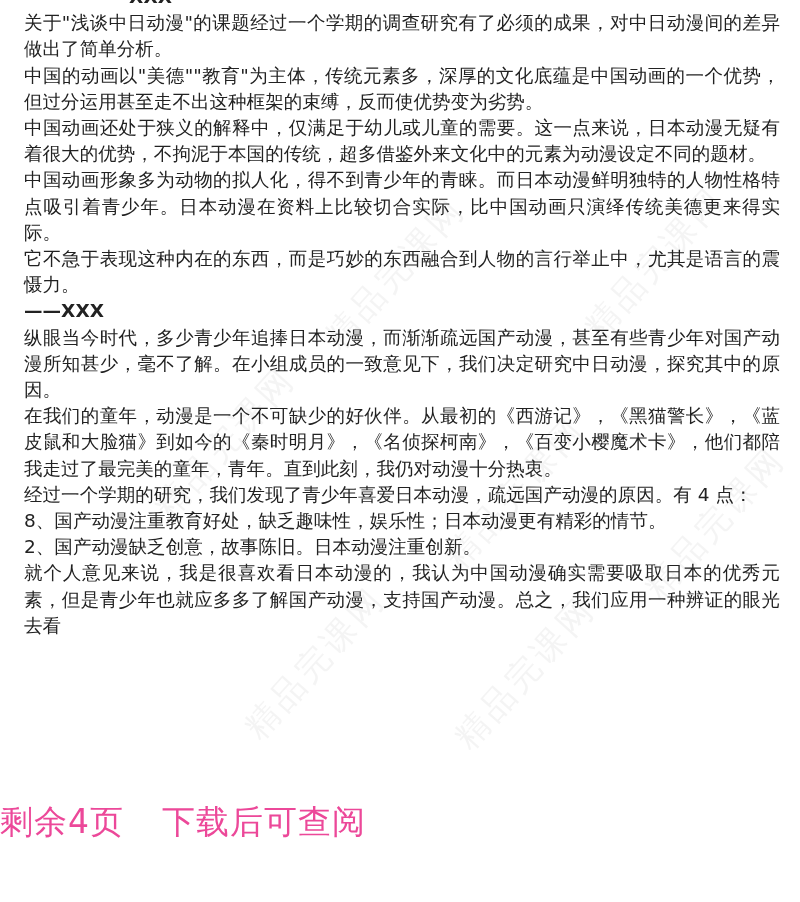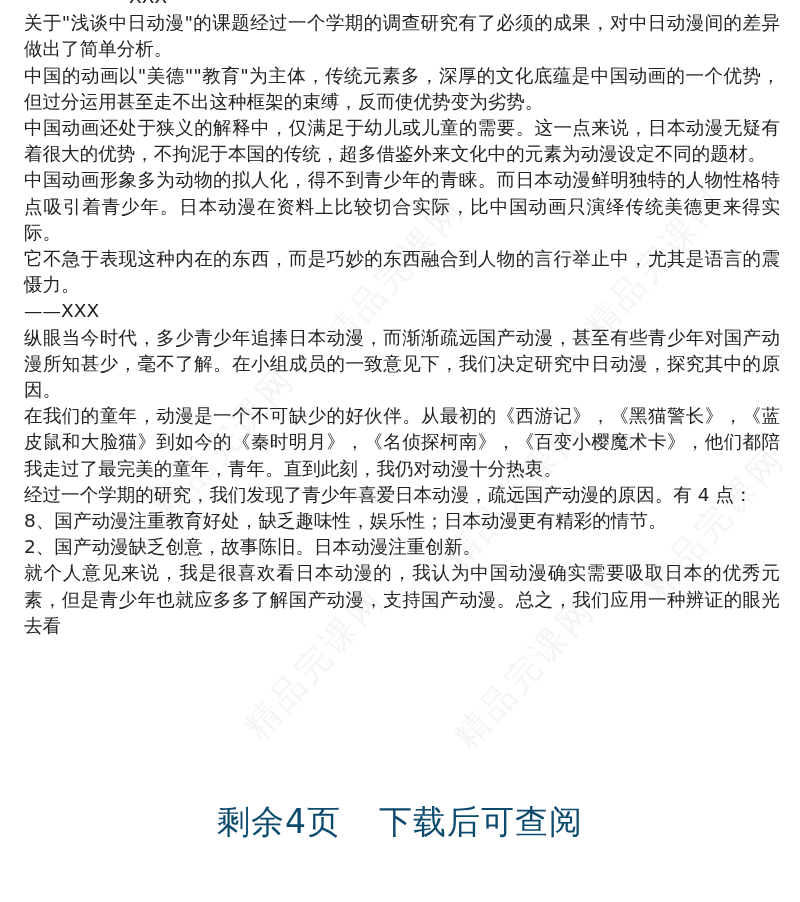--- a/index.html
+++ b/index.html
@@ -2,24 +2,24 @@
 <html><head>
 <meta charset="utf-8">
 <style>
   html, body { margin: 0; padding: 0; background: #ffffff; }
   body { width: 800px; height: 902px; position: relative; overflow: hidden;
          font-family: "DejaVu Sans", "Liberation Sans", sans-serif; }
   .page { position: absolute; left: 0; top: 0; width: 800px; height: 902px; }
   .doc { position: absolute; left: 24px; top: -16px; width: 756px;
          font-size: 18.5px; line-height: 26.2px; color: #222; letter-spacing: 0.05px; }
   .doc p { margin: 0; text-align: justify; text-align-last: left; }
-  .doc p.sig { text-align: left; }
+  .doc p.sig { text-align: left; font-weight: bold; }
   .cut { position: absolute; left: 0; top: 750px; width: 800px; height: 24px; background: #fff; }
-  .more { position: absolute; left: 0; top: 800px; width: 800px; text-align: center;
-          font-size: 33px; color: #0c4a6e; letter-spacing: 1px; }
+  .more { position: absolute; left: 0; top: 800px; width: 800px; 
+          font-size: 33px; color: #ec4899; letter-spacing: 1px; }
   .more span { display: inline-block; }
   .more .gap { width: 38px; }
   .wm { position: absolute; color: rgba(150,150,150,0.10); font-size: 34px;
         transform: rotate(-48deg); white-space: nowrap; pointer-events: none; letter-spacing: 4px; }
 </style>
 </head>
 <body>
 
 <div class="page">
 

